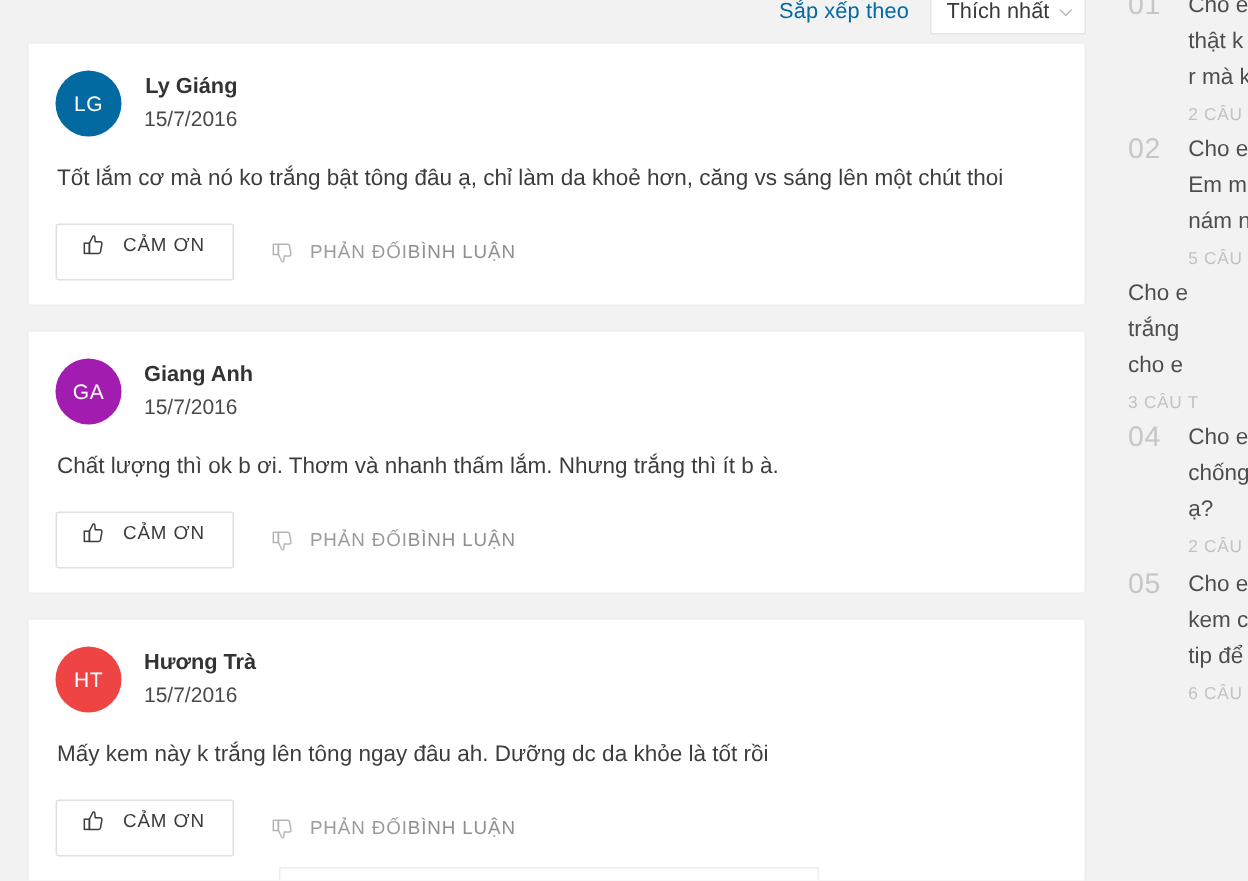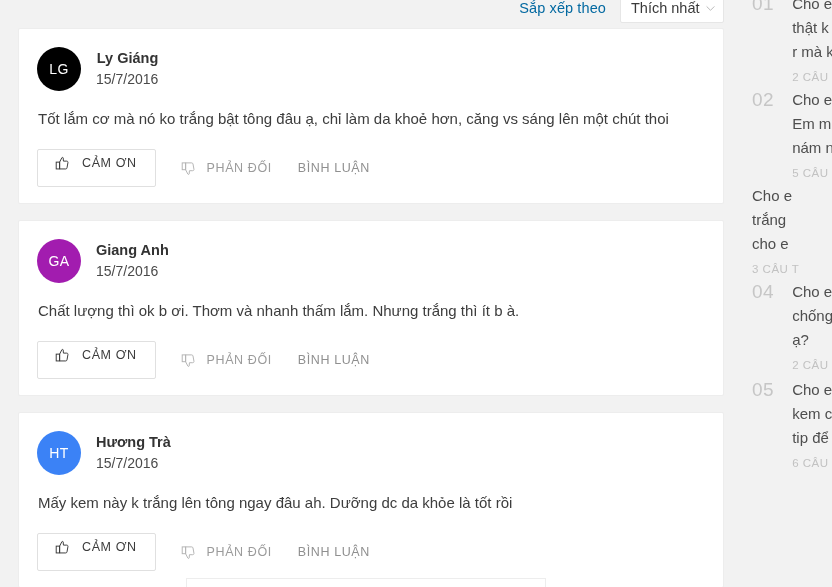--- a/index.html
+++ b/index.html
@@ -158,21 +158,20 @@
     gap: 10px;
     margin-left: 24px;
     cursor: pointer;
   }
   .btn-ghost .lbl {
     font-size: 12.5px;
     color: #9b9b9b;
     letter-spacing: .6px;
   }
   .btn-text {
-    margin-left: 26px;
     font-size: 12.5px;
     color: #8f8f8f;
     letter-spacing: .6px;
     cursor: pointer;
   }
   .ico { width: 17px; height: 17px; flex: 0 0 auto; display:block; }
   .ico svg { display:block; }
 
   
   .side-col {
@@ -243,21 +242,21 @@
             <path d="M1 3 L5 7 L9 3" fill="none" stroke="#b9b9b9" stroke-width="1.1" stroke-linecap="round" stroke-linejoin="round"></path>
           </svg>
         </span>
       </div>
     </div>
 
     <div class="cards">
 
       <div class="card">
         <div class="card-head">
-          <div class="avatar" style="background:#000000">LG</div>
+          <div class="avatar" style="background:#0369a1">LG</div>
           <div class="meta">
             <div class="author">Ly Giáng</div>
             <div class="date">15/7/2016</div>
           </div>
         </div>
         <div class="body-text">Tốt lắm cơ mà nó ko trắng bật tông đâu ạ, chỉ làm da khoẻ hơn, căng vs sáng lên một chút thoi</div>
         <div class="actions">
           <div class="btn-thanks">
             <span class="ico">
               <svg viewBox="0 0 20 20" width="17" height="17" aria-hidden="true">
@@ -307,21 +306,21 @@
               </svg>
             </span>
             <span class="lbl">PHẢN ĐỐI</span>
           </div>
           <div class="btn-text">BÌNH LUẬN</div>
         </div>
       </div>
 
       <div class="card">
         <div class="card-head">
-          <div class="avatar" style="background:#3b82f6">HT</div>
+          <div class="avatar" style="background:#ef4444">HT</div>
           <div class="meta">
             <div class="author">Hương Trà</div>
             <div class="date">15/7/2016</div>
           </div>
         </div>
         <div class="body-text">Mấy kem này k trắng lên tông ngay đâu ah. Dưỡng dc da khỏe là tốt rồi</div>
         <div class="actions">
           <div class="btn-thanks">
             <span class="ico">
               <svg viewBox="0 0 20 20" width="17" height="17" aria-hidden="true">

